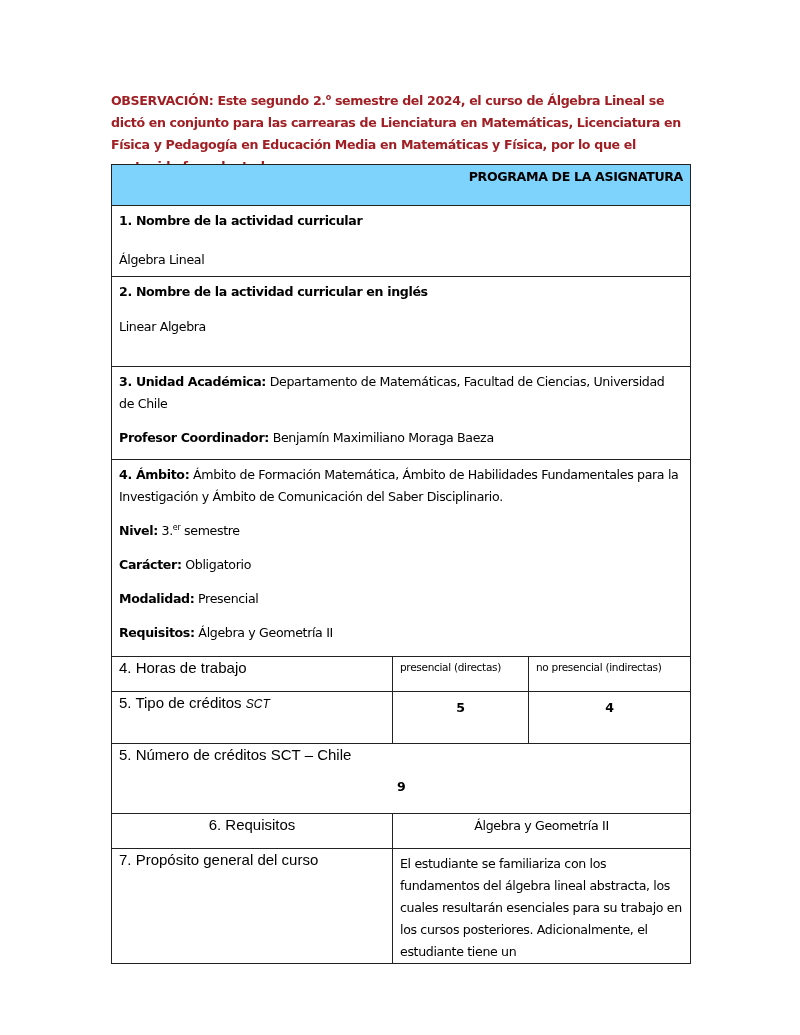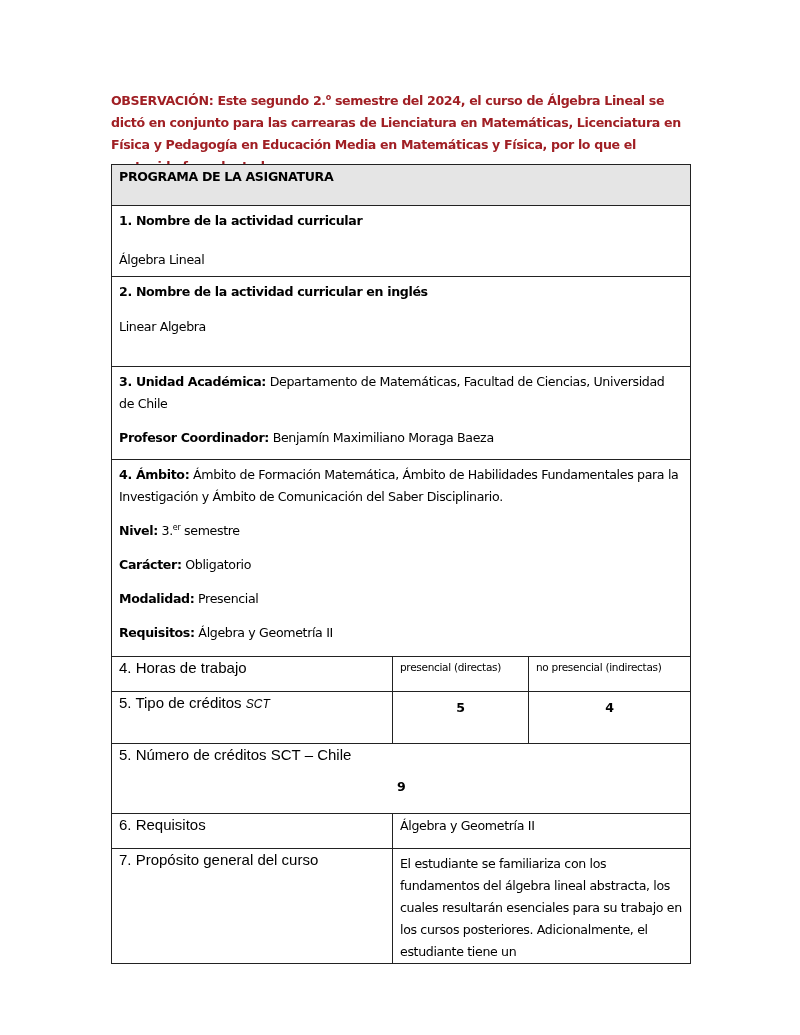--- a/index.html
+++ b/index.html
@@ -7,21 +7,21 @@
            font-family:"Liberation Sans", sans-serif; color:#000; }
     .note { position:absolute; left:111px; top:90px; width:590px;
             font-family:"DejaVu Sans", sans-serif; font-size:12.6px; line-height:22px;
             color:#a01f24; font-weight:bold; letter-spacing:-0.35px; }
     .note sup { font-size:8px; }
     .cal { font-family:"DejaVu Sans", sans-serif; font-size:12.6px; letter-spacing:-0.35px; }
     table { position:absolute; left:111px; top:164px; width:579px;
             border-collapse:collapse; table-layout:fixed; }
     td { border:1px solid #222; vertical-align:top; padding:0 7px; }
     col.c1 { width:281px; } col.c2 { width:136px; } col.c3 { width:162px; }
-    .hdr { background:#e5e5e5; text-align:left; height:36px; padding-top:4px; vertical-align:top; }
+    .hdr { background:#7dd3fc; text-align:right; height:36px; padding-top:4px; vertical-align:top; }
     .hdr span { font-weight:bold; }
     p { margin:0; }
     .sec { padding-top:4px; padding-bottom:0; }
     .sec p { line-height:22px; margin-bottom:12px; }
     .sec p.tight { margin-bottom:0; }
     b { font-weight:bold; }
     .big { font-family:"Liberation Sans", sans-serif; font-size:15px; letter-spacing:0; padding-top:2px; }
     .small { font-family:"DejaVu Sans", sans-serif; font-size:10.5px; letter-spacing:-0.3px; padding-top:4px; }
     .num { text-align:center; font-weight:bold; padding-top:8px; }
     sup { font-size:8px; line-height:0; }
@@ -80,21 +80,21 @@
     <td class="big"><span>5. Tipo de créditos </span><i style="font-size:12px;">SCT</i></td>
     <td class="num cal">5</td>
     <td class="num cal">4</td>
   </tr>
   <tr style="height:70px;">
     <td colspan="3" class="big" style="position:relative;">
       <div>5. Número de créditos SCT – Chile</div>
       <div class="cal" style="position:absolute; left:285px; top:35px; font-weight:bold;">9</div>
     </td>
   </tr>
-  <tr style="height:35px;">
+  <tr style="height:35px;text-align:center;">
     <td class="big">6. Requisitos</td>
     <td colspan="2" class="cal" style="padding-top:4px;">Álgebra y Geometría II</td>
   </tr>
   <tr style="height:112px;">
     <td class="big">7. Propósito general del curso</td>
     <td colspan="2" class="cal" style="padding-top:4px; line-height:22px;">El estudiante se familiariza con los fundamentos del álgebra lineal abstracta, los cuales resultarán esenciales para su trabajo en los cursos posteriores. Adicionalmente, el estudiante tiene un</td>
   </tr>
 </tbody>
   </table>
 

